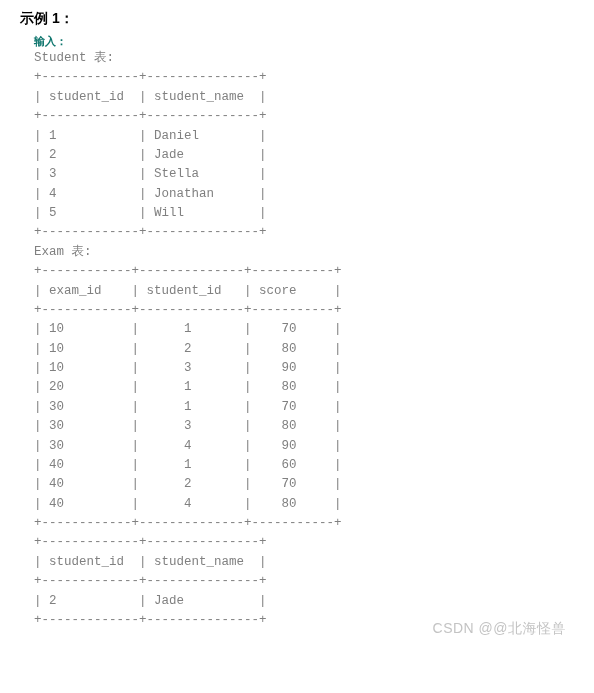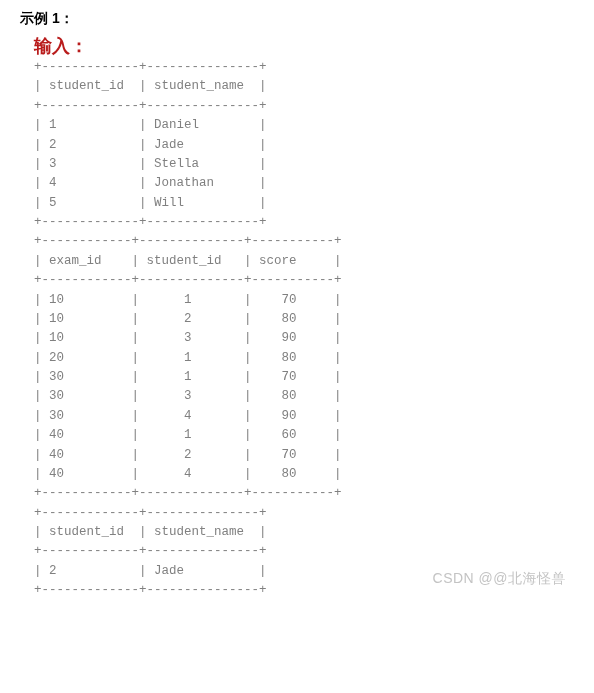--- a/index.html
+++ b/index.html
@@ -18,60 +18,62 @@
     .example-title {
       font-weight: bold;
       font-size: 14px;
       color: #000;
     }
     .block {
       padding-left: 14px;
     }
     .section-label {
       font-weight: bold;
-      font-size: 18px;
-      color: #b91c1c;
+      font-size: 11px;
+      color: #0f766e;
       margin-top: 6px;
     }
     .mono {
       font-family: Consolas, Monaco, "Courier New", monospace;
       font-size: 12.5px;
       line-height: 1.55;
       white-space: pre;
       color: #808080;
     }
     .watermark {
       position: absolute;
       right: 28px;
-      bottom: 23px;
+      bottom: 2px;
       color: rgba(180,180,180,0.8);
       font-size: 14px;
       letter-spacing: 0.5px;
       pointer-events: none;
     }
   </style>
 </head>
 <body>
 
 <div class="example-title">示例 1：</div>
 
 <div class="block">
 
   <div class="section-label">输入：</div>
 
+  <div class="mono">Student 表:</div>
   <div class="mono" id="student-table">+-------------+---------------+
 | student_id  | student_name  |
 +-------------+---------------+
 | 1           | Daniel        |
 | 2           | Jade          |
 | 3           | Stella        |
 | 4           | Jonathan      |
 | 5           | Will          |
 +-------------+---------------+</div>
 
+  <div class="mono">Exam 表:</div>
   <div class="mono" id="exam-table">+------------+--------------+-----------+
 | exam_id    | student_id   | score     |
 +------------+--------------+-----------+
 | 10         |      1       |    70     |
 | 10         |      2       |    80     |
 | 10         |      3       |    90     |
 | 20         |      1       |    80     |
 | 30         |      1       |    70     |
 | 30         |      3       |    80     |
 | 30         |      4       |    90     |

